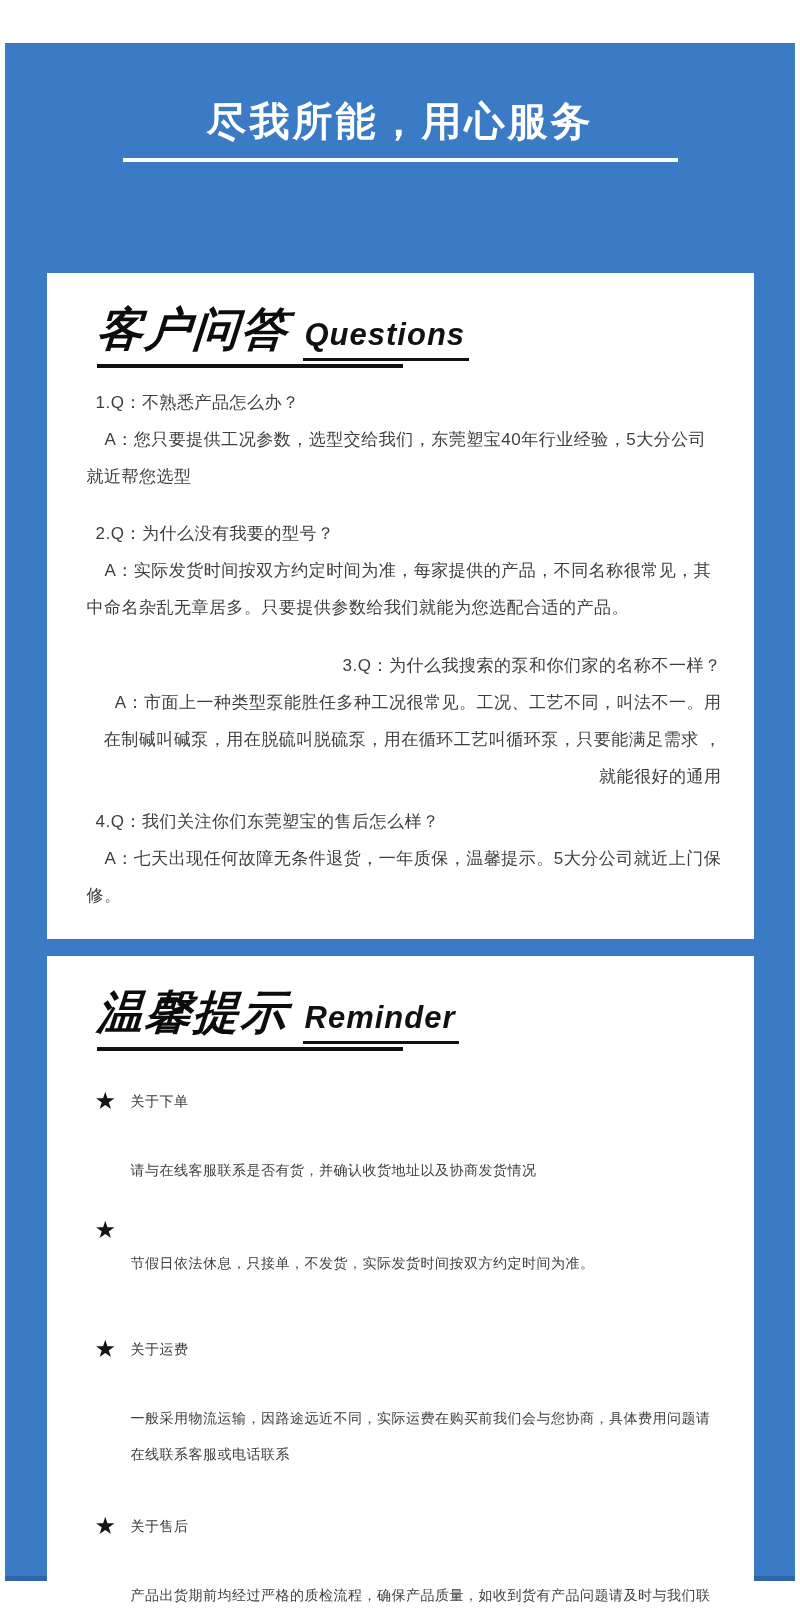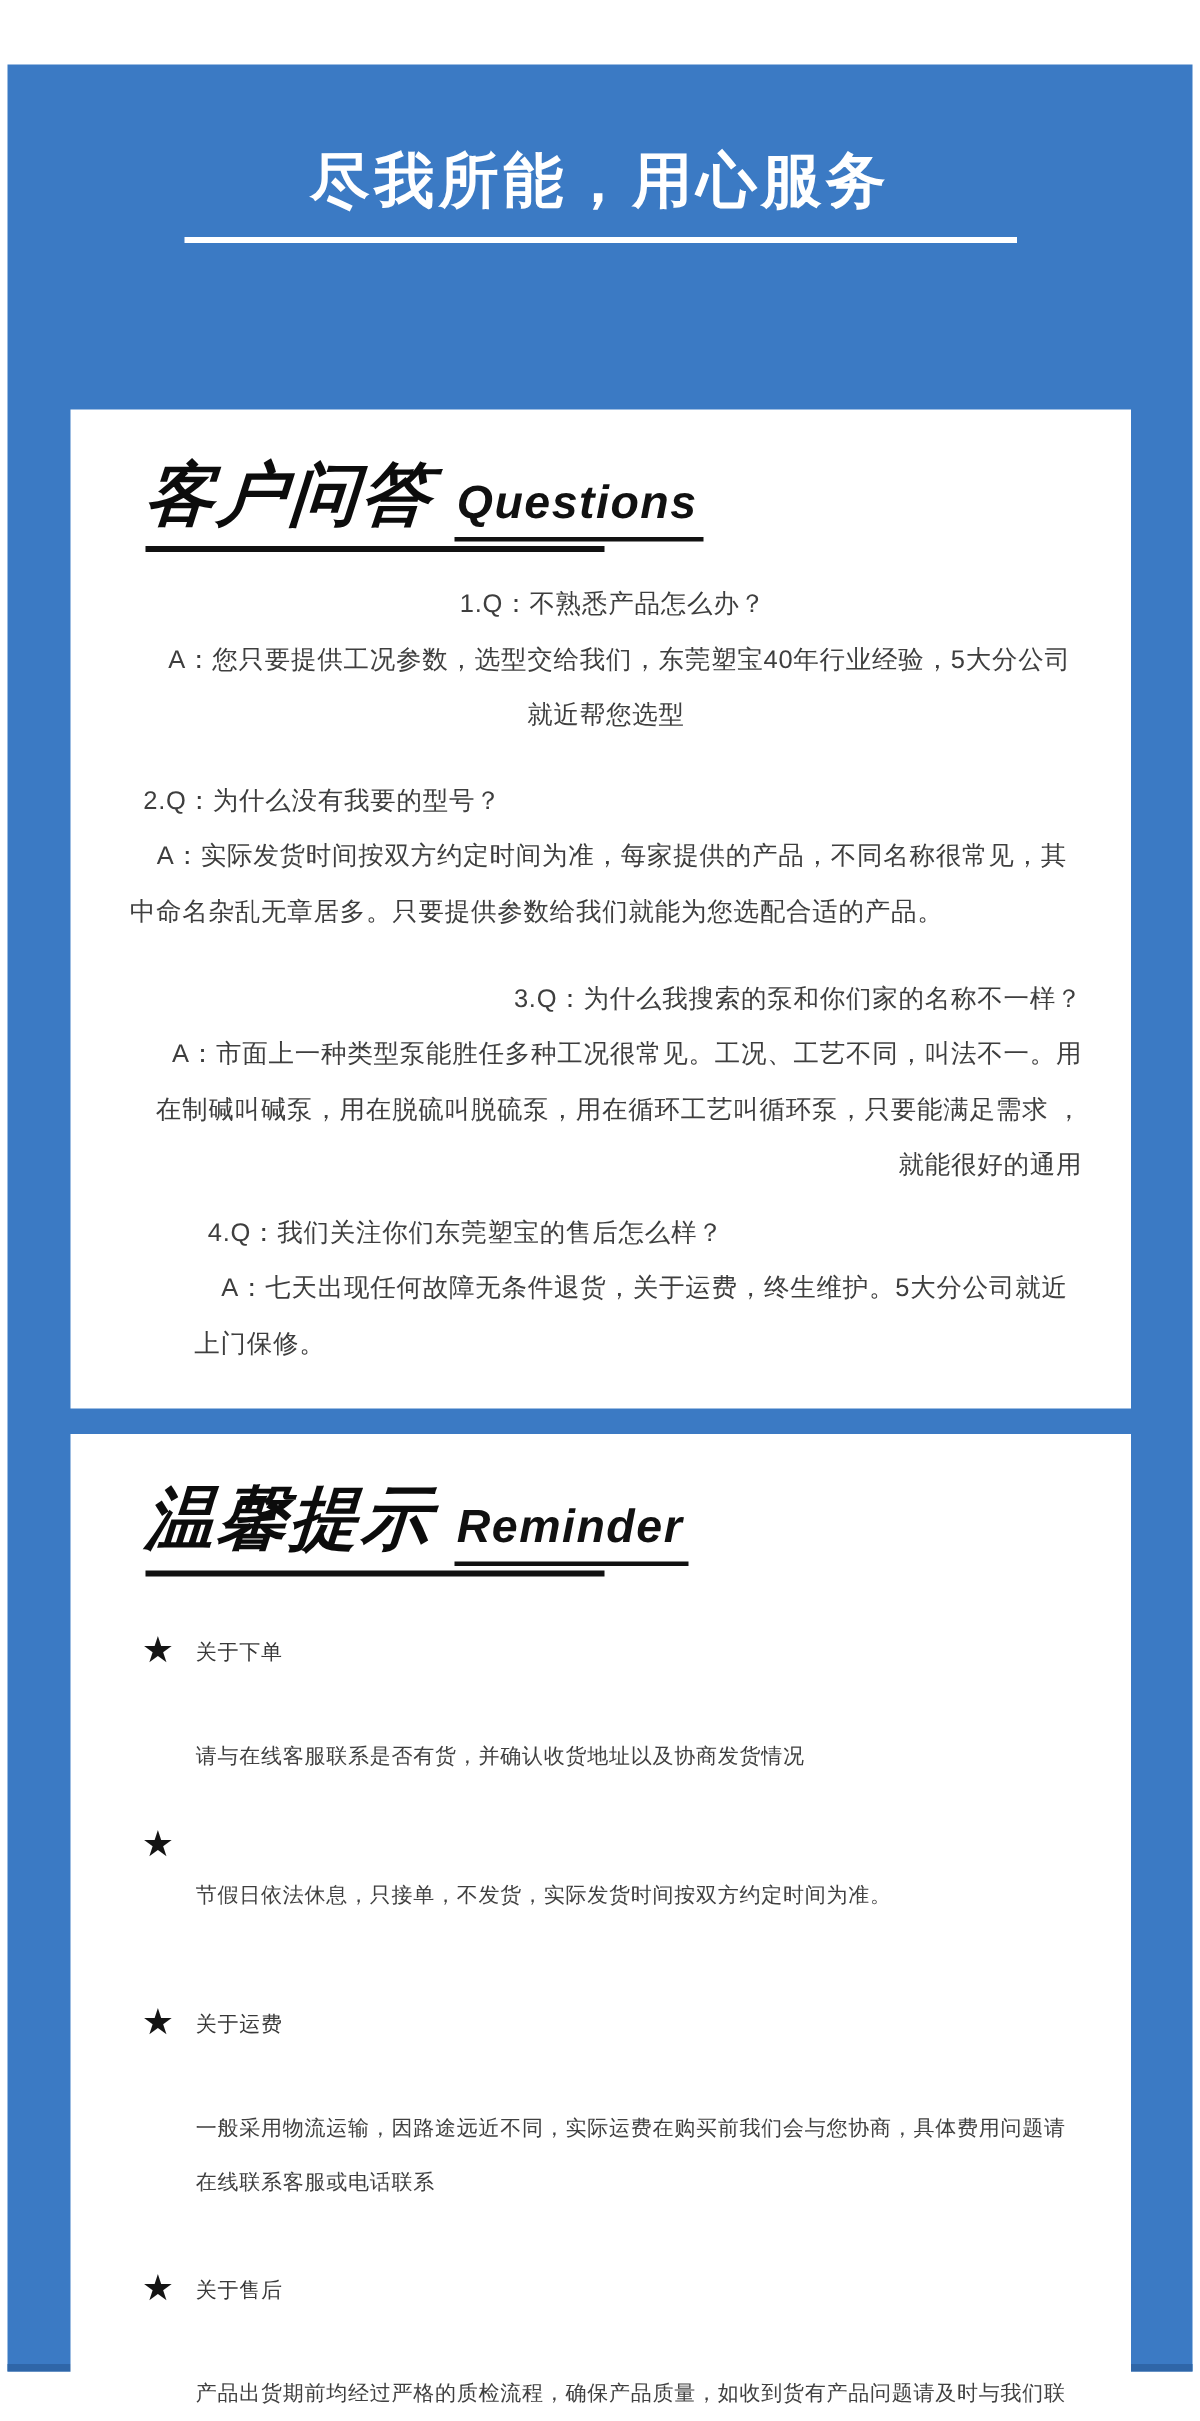--- a/index.html
+++ b/index.html
@@ -66,24 +66,24 @@
   .title-underline {
     margin-left: 10px;
     margin-top: 3px;
     width: 306px; height: 4px;
     background: #111111;
   }
   
   .qa-block { font-size: 17px; color: #3e3e3e; line-height: 37px; letter-spacing: 0.5px; }
   .qa-q { padding-left: 9px; }
   .qa-a { text-indent: 18px; }
-  .qa-1 { margin-top: 16px; text-align: center; }
+  .qa-1 { margin-top: 16px; }
   .qa-2 { margin-top: 20px; }
   .qa-3 { margin-top: 21px; text-align: right; }
-  .qa-4 { margin-top: 8px; margin-left: 43px; }
+  .qa-4 { margin-top: 8px; }
   
   .rem-item { display: flex; align-items: flex-start; }
   .rem-1 { margin-top: 32px; }
   .rem-2 { margin-top: 24px; }
   .rem-3 { margin-top: 50px; }
   .rem-4 { margin-top: 36px; }
   .rem-star {
     margin-left: 8px;
     width: 36px;
     flex: 0 0 36px;
@@ -117,21 +117,21 @@
     <div class="qa-block qa-2">
       <p class="qa-q">2.Q：为什么没有我要的型号？</p>
       <p class="qa-a">A：实际发货时间按双方约定时间为准，每家提供的产品，不同名称很常见，其中命名杂乱无章居多。只要提供参数给我们就能为您选配合适的产品。</p>
     </div>
     <div class="qa-block qa-3">
       <p class="qa-q">3.Q：为什么我搜索的泵和你们家的名称不一样？</p>
       <p class="qa-a">A：市面上一种类型泵能胜任多种工况很常见。工况、工艺不同，叫法不一。用在制碱叫碱泵，用在脱硫叫脱硫泵，用在循环工艺叫循环泵，只要能满足需求 ，就能很好的通用</p>
     </div>
     <div class="qa-block qa-4">
       <p class="qa-q">4.Q：我们关注你们东莞塑宝的售后怎么样？</p>
-      <p class="qa-a">A：七天出现任何故障无条件退货，关于运费，终生维护。5大分公司就近上门保修。</p>
+      <p class="qa-a">A：七天出现任何故障无条件退货，一年质保，温馨提示。5大分公司就近上门保修。</p>
     </div>
   </div>
 
   <div class="card card-reminder">
     <div class="title-row">
       <span class="title-cn">温馨提示</span>
       <span class="title-en">Reminder</span>
     </div>
     <div class="title-underline"></div>
 

